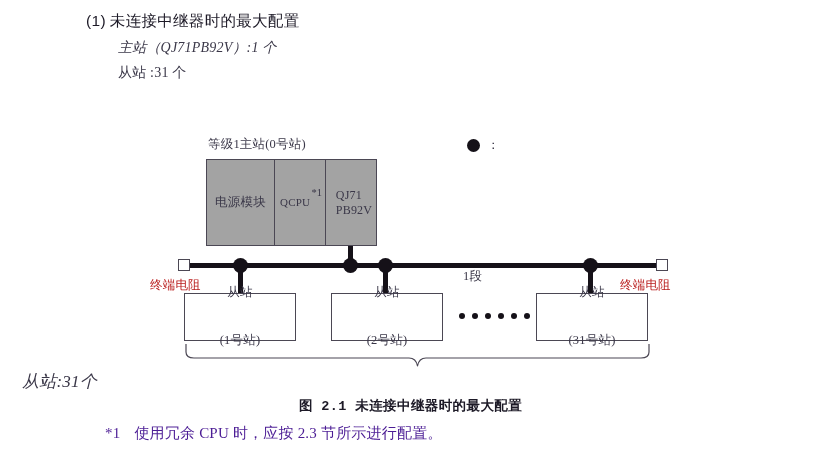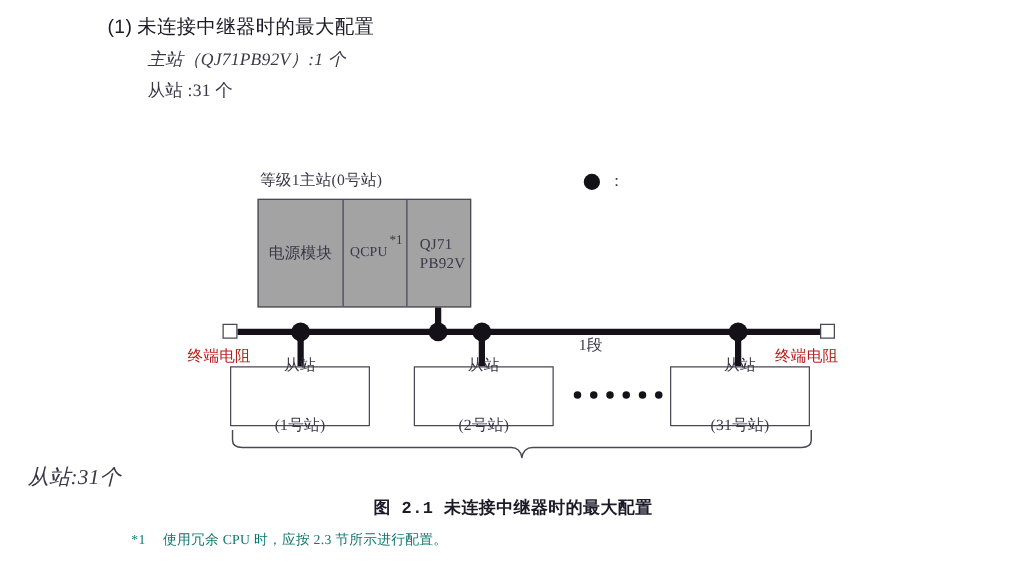--- a/index.html
+++ b/index.html
@@ -247,22 +247,22 @@
     font-family: Liberation Mono, monospace;
     font-weight: bold;
     font-size: 13.5px;
     color: #1d1a27;
     letter-spacing: 0.4px;
   }
   .footnote {
     position: absolute;
     left: 105px;
     top: 424px;
-    font-size: 11px;
-    color: #0f766e;
+    font-size: 15px;
+    color: #4c1d95;
     white-space: nowrap;
     letter-spacing: 0.2px;
   }
   .footnote .mark { margin-right: 14px; }
 </style>
 </head>
 <body>
 
 <div class="heading">
   <span class="num">(1)</span><span>未连接中继器时的最大配置</span>

